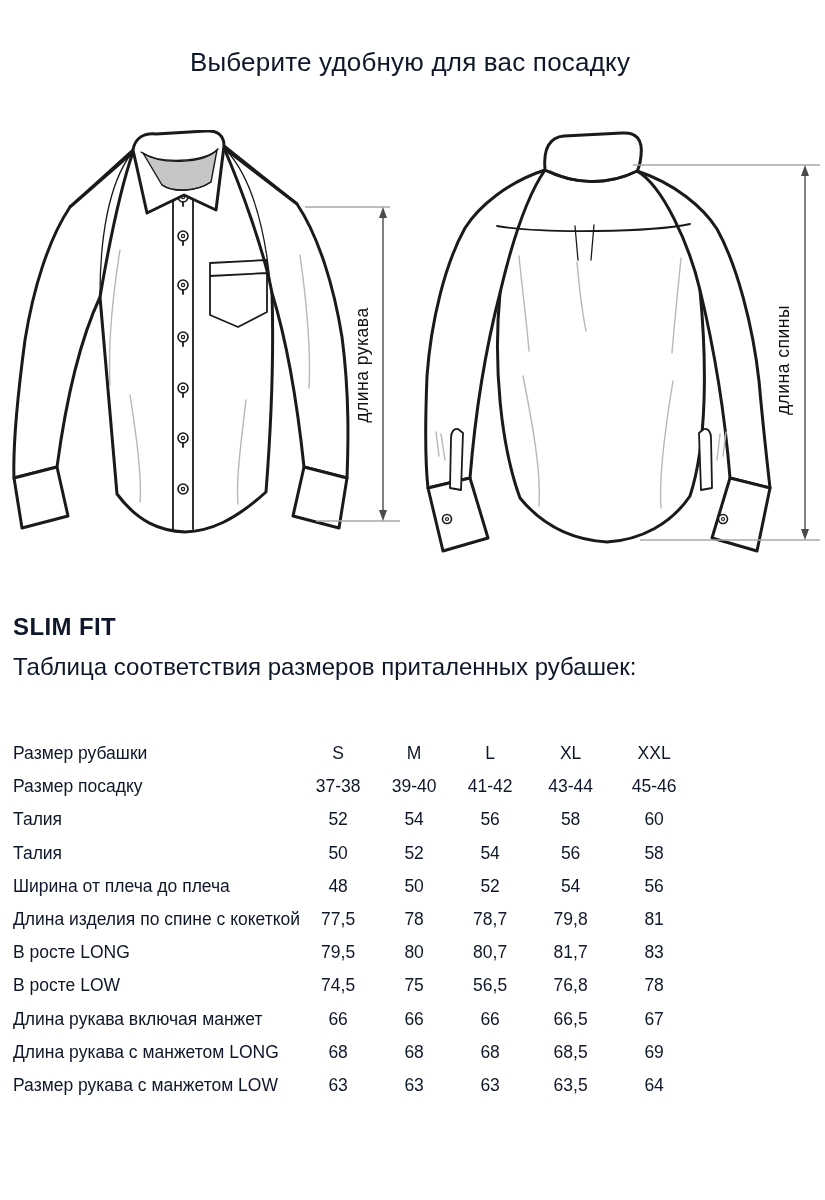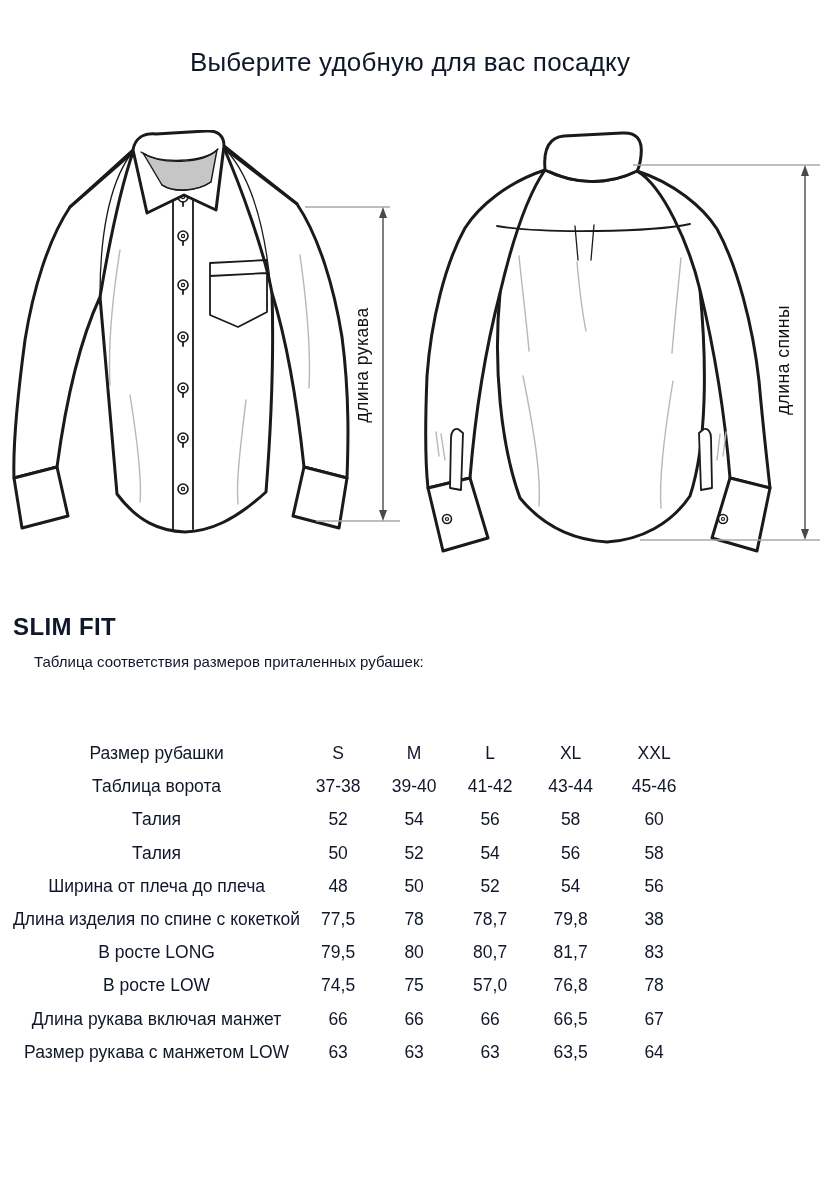--- a/index.html
+++ b/index.html
@@ -26,30 +26,30 @@
   .ext-line { stroke:var(--ext); stroke-width:1.5; fill:none; }
   .dim-line { stroke:var(--dim); stroke-width:1.4; fill:none; }
   .dim-head { fill:var(--dim); stroke:none; }
   .dim-text { font-family:"Liberation Sans",sans-serif; font-size:17.5px; fill:#111; letter-spacing:0.5px; }
 
   .slim-heading {
     position:absolute; left:13px; top:613px;
     font-size:24px; font-weight:700; letter-spacing:0.4px;
   }
   .table-subtitle {
-    position:absolute; left:13px; top:653px; font-size:15px; font-weight:400;margin-left:21px;
+    position:absolute; left:13px; top:653px; font-size:24px; font-weight:400;
   }
   table.size-table {
     position:absolute; left:13px; top:737px;
     border-collapse:collapse; table-layout:fixed;
   }
   table.size-table td {
     font-size:17.5px; height:33.2px; padding:0; white-space:nowrap; vertical-align:middle;
   }
-  td.lbl { text-align:center; }
+  td.lbl { text-align:left; }
   td.val { text-align:center; }
   col.c-lbl { width:268px; }
   col.c-s   { width:76px; }
   col.c-m   { width:76px; }
   col.c-l   { width:76px; }
   col.c-xl  { width:85px; }
   col.c-xxl { width:82px; }
 </style>
 </head>
 <body>
@@ -186,21 +186,21 @@
     <tbody>
         <tr>
           <td class="lbl">Размер рубашки</td>
           <td class="val">S</td>
           <td class="val">M</td>
           <td class="val">L</td>
           <td class="val">XL</td>
           <td class="val">XXL</td>
         </tr>
         <tr>
-          <td class="lbl">Таблица ворота</td>
+          <td class="lbl">Размер посадку</td>
           <td class="val">37-38</td>
           <td class="val">39-40</td>
           <td class="val">41-42</td>
           <td class="val">43-44</td>
           <td class="val">45-46</td>
         </tr>
         <tr>
           <td class="lbl">Талия</td>
           <td class="val">52</td>
           <td class="val">54</td>
@@ -223,47 +223,55 @@
           <td class="val">52</td>
           <td class="val">54</td>
           <td class="val">56</td>
         </tr>
         <tr>
           <td class="lbl">Длина изделия по спине с кокеткой</td>
           <td class="val">77,5</td>
           <td class="val">78</td>
           <td class="val">78,7</td>
           <td class="val">79,8</td>
-          <td class="val">38</td>
+          <td class="val">81</td>
         </tr>
         <tr>
           <td class="lbl">В росте LONG</td>
           <td class="val">79,5</td>
           <td class="val">80</td>
           <td class="val">80,7</td>
           <td class="val">81,7</td>
           <td class="val">83</td>
         </tr>
         <tr>
           <td class="lbl">В росте LOW</td>
           <td class="val">74,5</td>
           <td class="val">75</td>
-          <td class="val">57,0</td>
+          <td class="val">56,5</td>
           <td class="val">76,8</td>
           <td class="val">78</td>
         </tr>
         <tr>
           <td class="lbl">Длина рукава включая манжет</td>
           <td class="val">66</td>
           <td class="val">66</td>
           <td class="val">66</td>
           <td class="val">66,5</td>
           <td class="val">67</td>
         </tr>
         <tr>
+          <td class="lbl">Длина рукава с манжетом LONG</td>
+          <td class="val">68</td>
+          <td class="val">68</td>
+          <td class="val">68</td>
+          <td class="val">68,5</td>
+          <td class="val">69</td>
+        </tr>
+        <tr>
           <td class="lbl">Размер рукава с манжетом LOW</td>
           <td class="val">63</td>
           <td class="val">63</td>
           <td class="val">63</td>
           <td class="val">63,5</td>
           <td class="val">64</td>
         </tr>
       </tbody>
   </table>
 

